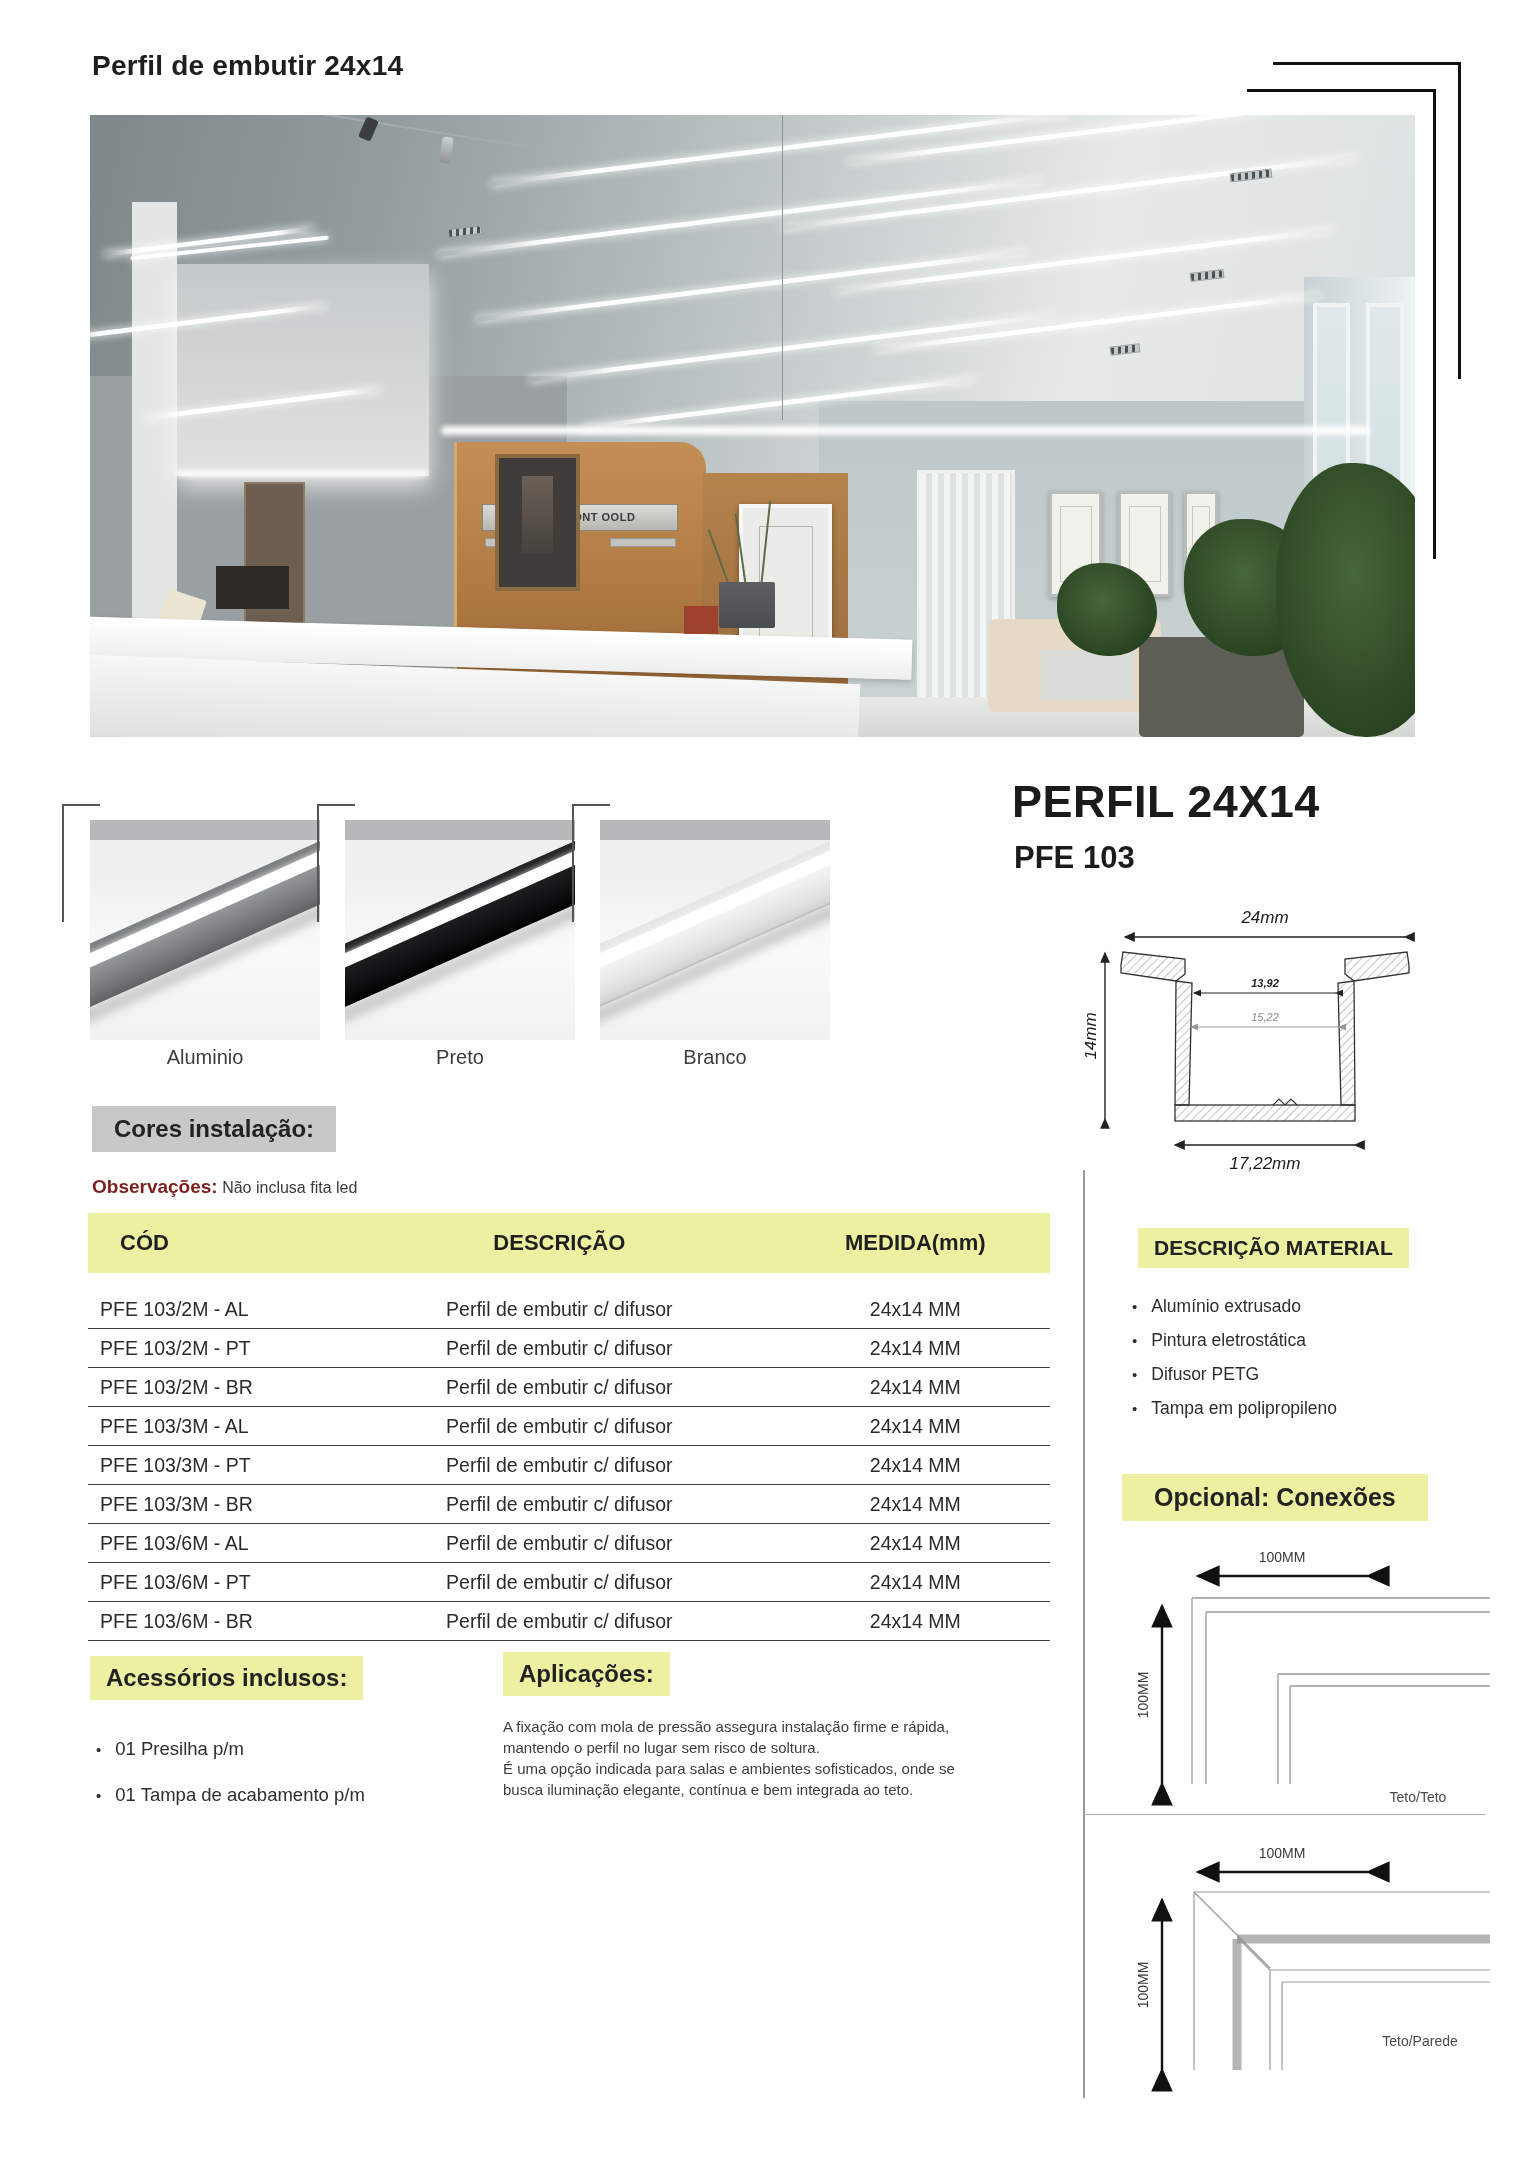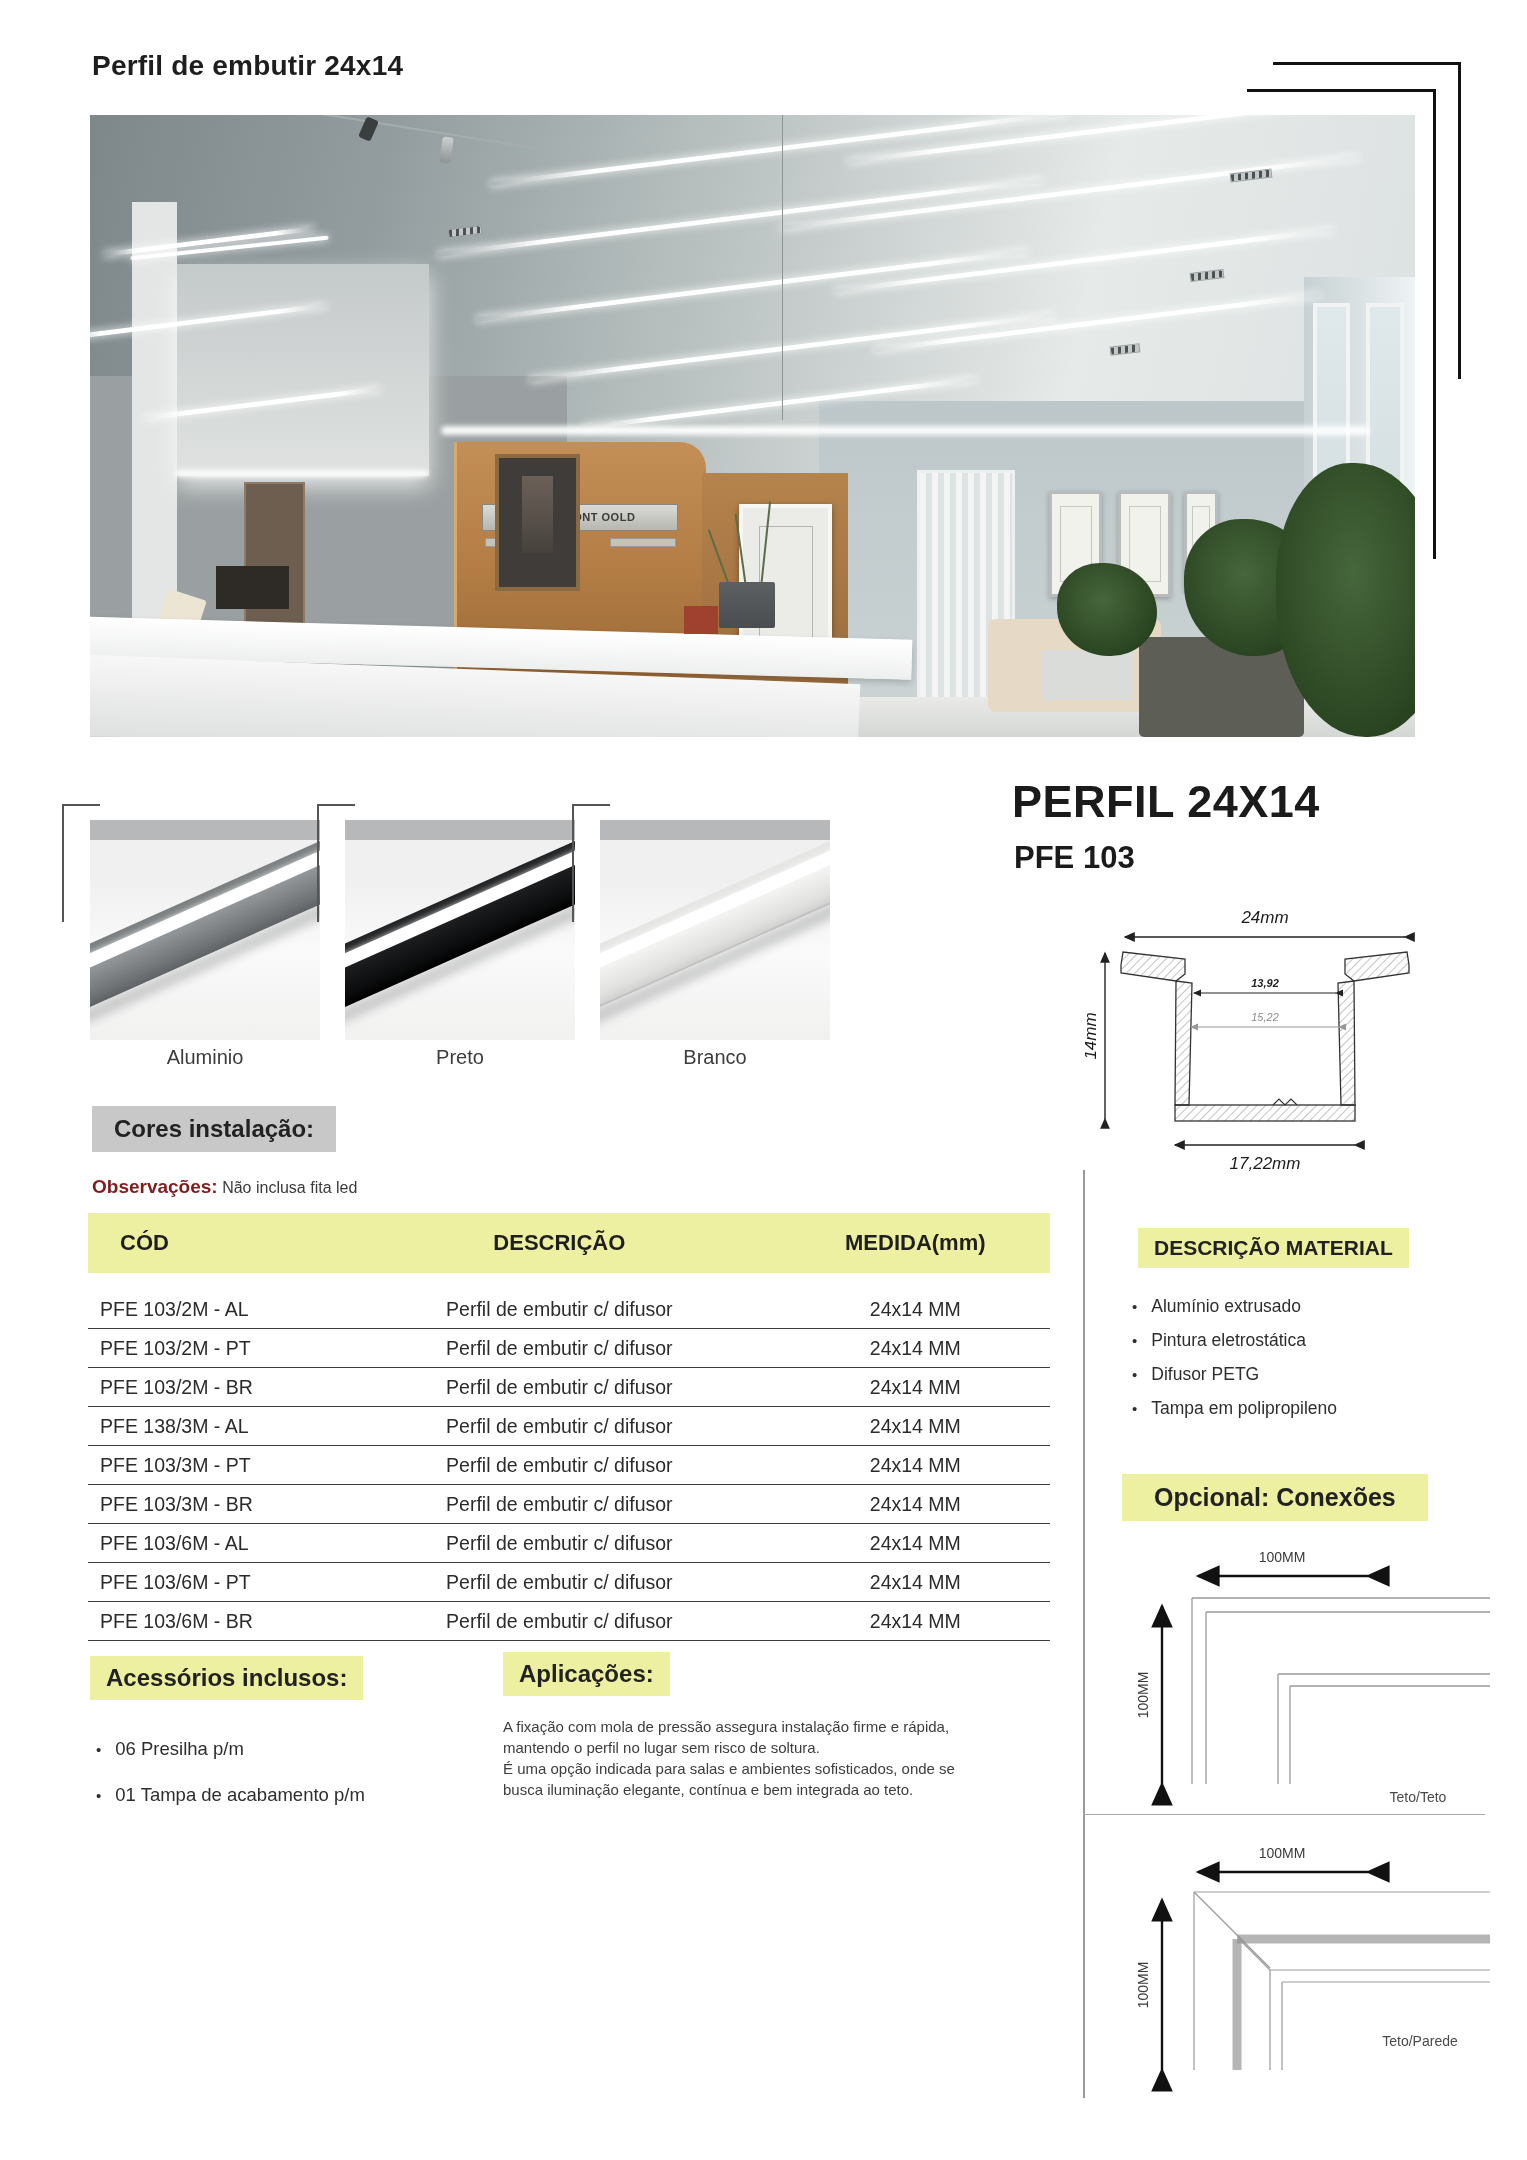--- a/index.html
+++ b/index.html
@@ -323,21 +323,21 @@
     <div class="c1">PFE 103/2M - PT</div>
     <div class="c2">Perfil de embutir c/ difusor</div>
     <div class="c3">24x14 MM</div>
   </div>
   <div class="trow">
     <div class="c1">PFE 103/2M - BR</div>
     <div class="c2">Perfil de embutir c/ difusor</div>
     <div class="c3">24x14 MM</div>
   </div>
   <div class="trow">
-    <div class="c1">PFE 138/3M - AL</div>
+    <div class="c1">PFE 103/3M - AL</div>
     <div class="c2">Perfil de embutir c/ difusor</div>
     <div class="c3">24x14 MM</div>
   </div>
   <div class="trow">
     <div class="c1">PFE 103/3M - PT</div>
     <div class="c2">Perfil de embutir c/ difusor</div>
     <div class="c3">24x14 MM</div>
   </div>
   <div class="trow">
     <div class="c1">PFE 103/3M - BR</div>
@@ -402,20 +402,20 @@
     <line x1="117" y1="97" x2="370" y2="97" stroke="#8d8d8d" stroke-width="9" opacity="0.65"></line>
     <line x1="117" y1="97" x2="117" y2="228" stroke="#8d8d8d" stroke-width="9" opacity="0.65"></line>
     <path d="M118,96 L150,128"></path>
     <path d="M150,128 H370 M150,128 V228"></path>
     <path d="M162,140 H370 M162,140 V228"></path>
   </g>
   <text x="300" y="204" font-size="14" fill="#4a4a4a" text-anchor="middle">Teto/Parede</text>
 </svg>
 
 <div class="abs chip acc">Acessórios inclusos:</div>
-<div class="abs acc-item" style="top:1738px;"><span class="dot">•</span><span>06 Presilha p/m</span></div>
+<div class="abs acc-item" style="top:1738px;"><span class="dot">•</span><span>01 Presilha p/m</span></div>
 <div class="abs acc-item" style="top:1784px;"><span class="dot">•</span><span>01 Tampa de acabamento p/m</span></div>
 
 <div class="abs chip app">Aplicações:</div>
 <div class="abs apps">
   <p>A fixação com mola de pressão assegura instalação firme e rápida, mantendo o perfil no lugar sem risco de soltura.</p>
   <p>É uma opção indicada para salas e ambientes sofisticados, onde se busca iluminação elegante, contínua e bem integrada ao teto.</p>
 </div>
 
 </body></html>

